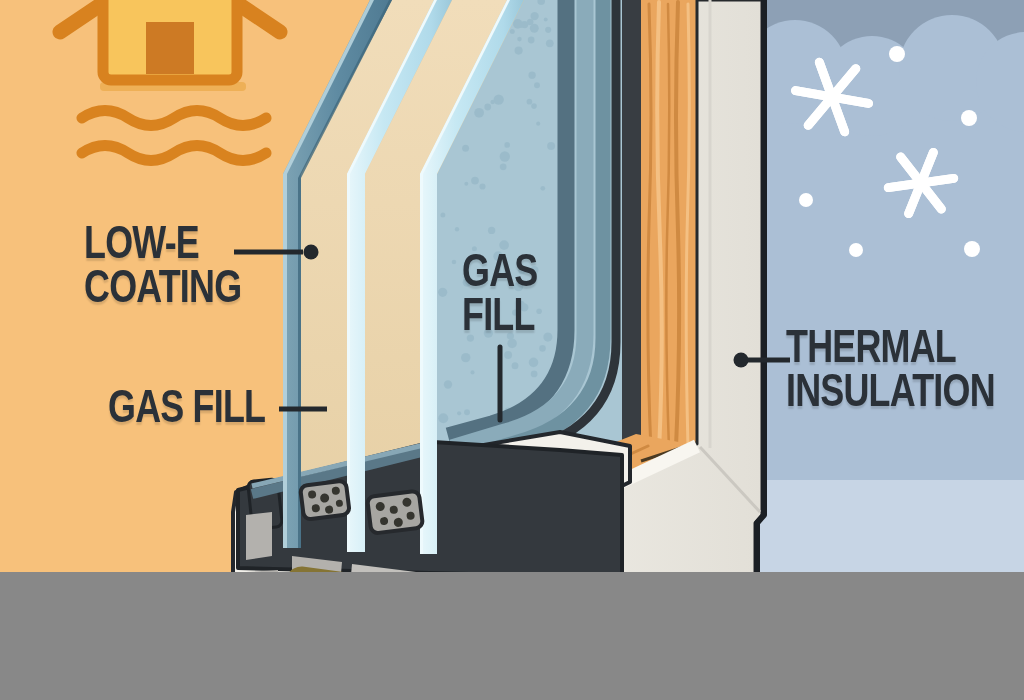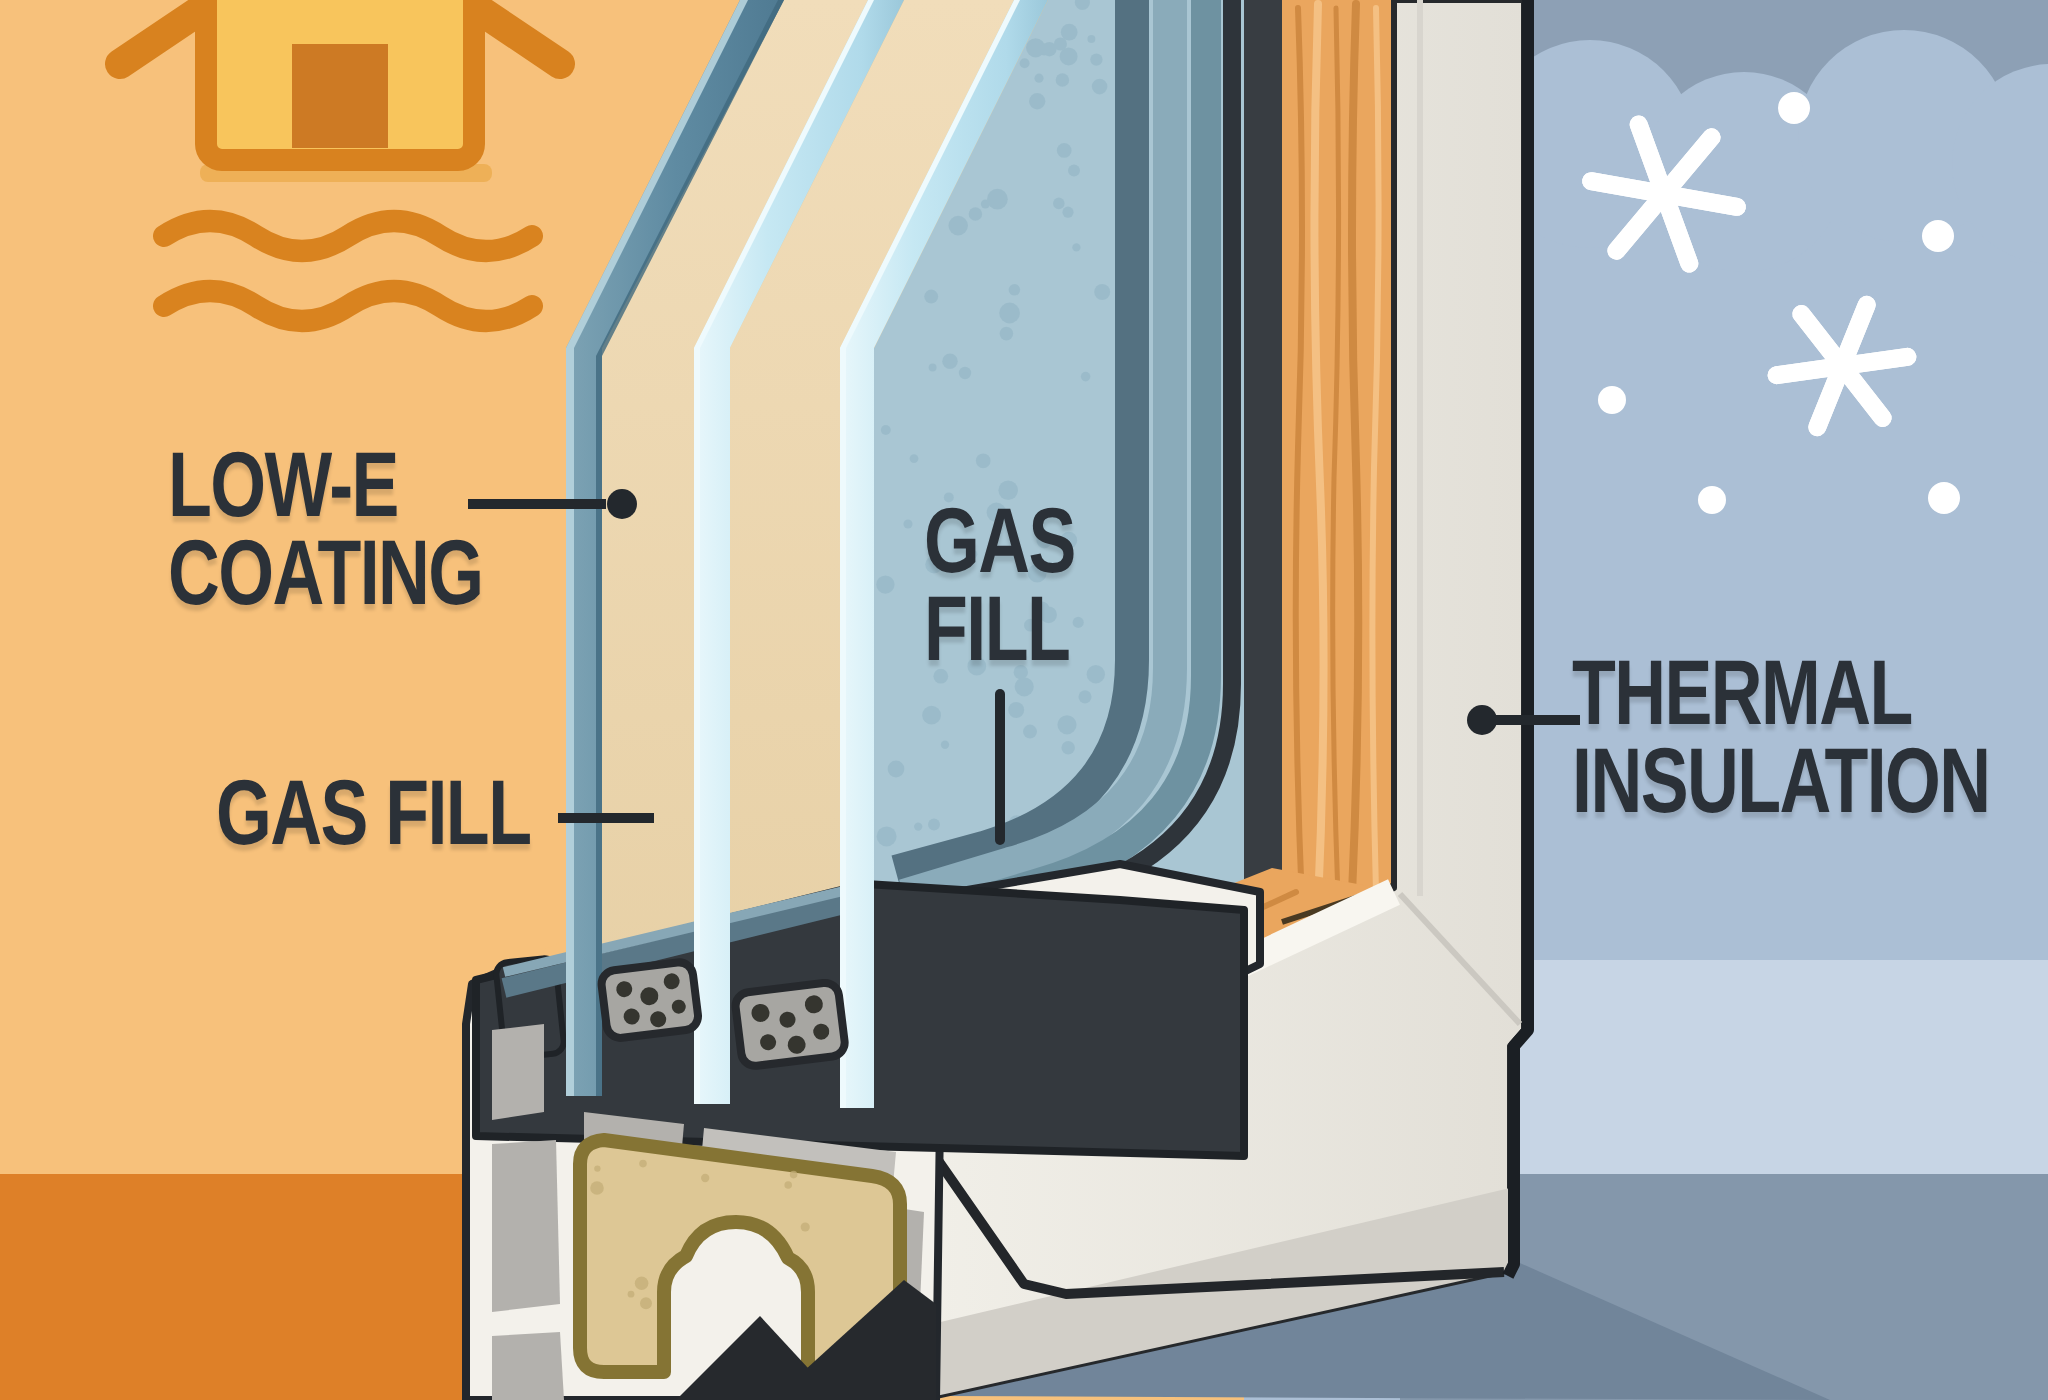--- a/index.html
+++ b/index.html
@@ -1,17 +1,17 @@
 <!DOCTYPE html>
 <html><head>
 <meta charset="utf-8">
 <style>
   html,body{margin:0;padding:0;background:#888;}
   .stage{
-    position:relative;width:1024px;height:700px;overflow:hidden;
+    position:relative;width:1024px;height:572px;overflow:hidden;
     font-family:"Liberation Sans", sans-serif;
     background:#f7c17b;
   }
   .stage svg{position:absolute;left:0;top:0;}
   .label{
     position:absolute;
     font-weight:bold;
     font-size:46px;
     line-height:0.96;
     letter-spacing:-1px;

